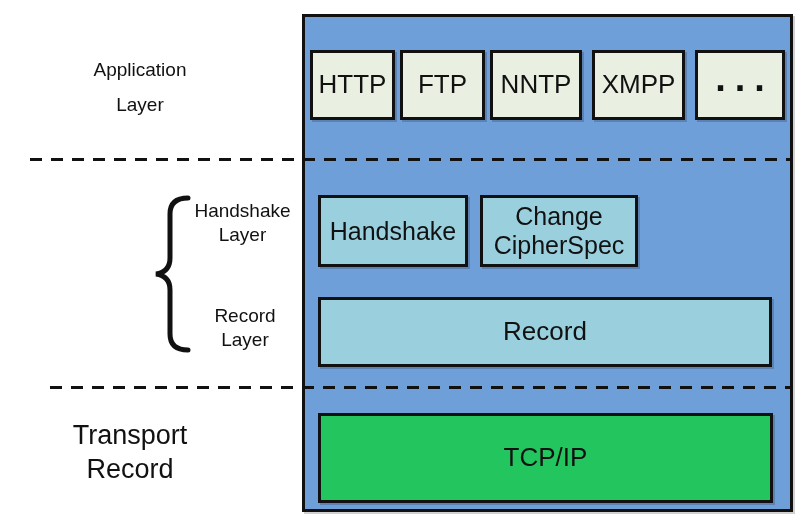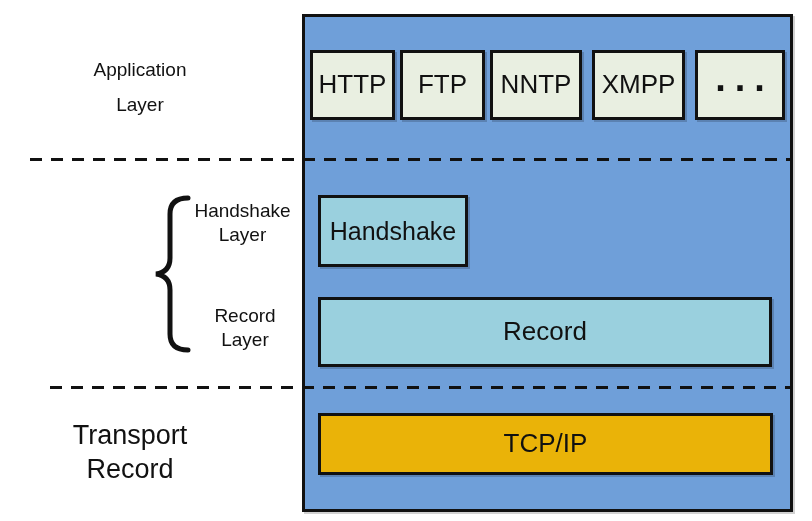--- a/index.html
+++ b/index.html
@@ -56,22 +56,22 @@
     top: 297px;
     width: 454px;
     height: 70px;
     background: #9AD0DE;
     font-size: 26px;
   }
   .tcp-box {
     left: 318px;
     top: 413px;
     width: 455px;
-    height: 62px;
-    background: #eab308;
+    height: 90px;
+    background: #22c55e;
     font-size: 26px;
   }
   .dots {
     font-size: 38px;
     font-weight: bold;
     letter-spacing: 9px;
     padding-left: 9px;   
     padding-bottom: 12px;
   }
   .dashed-line {
@@ -137,20 +137,22 @@
 
   <div class="box proto-box" style="left:310px; width:85px;">HTTP</div>
   <div class="box proto-box" style="left:400px; width:85px;">FTP</div>
   <div class="box proto-box" style="left:490px; width:92px;">NNTP</div>
   <div class="box proto-box" style="left:592px; width:93px;">XMPP</div>
   <div class="box proto-box dots" style="left:695px; width:90px;">...</div>
 
   <div class="dashed-line" style="left:30px; top:158px; width:763px;"></div>
 
   <div class="box tls-box" style="left:318px; width:150px;">Handshake</div>
+  <div class="box tls-box" style="left:480px; width:158px;">Change
+CipherSpec</div>
 
   <div class="box record-box">Record</div>
 
   <div class="dashed-line" style="left:50px; top:386px; width:743px;"></div>
 
   <div class="box tcp-box">TCP/IP</div>
 
   <div class="side-label lbl-application">Application
 Layer</div>
 

